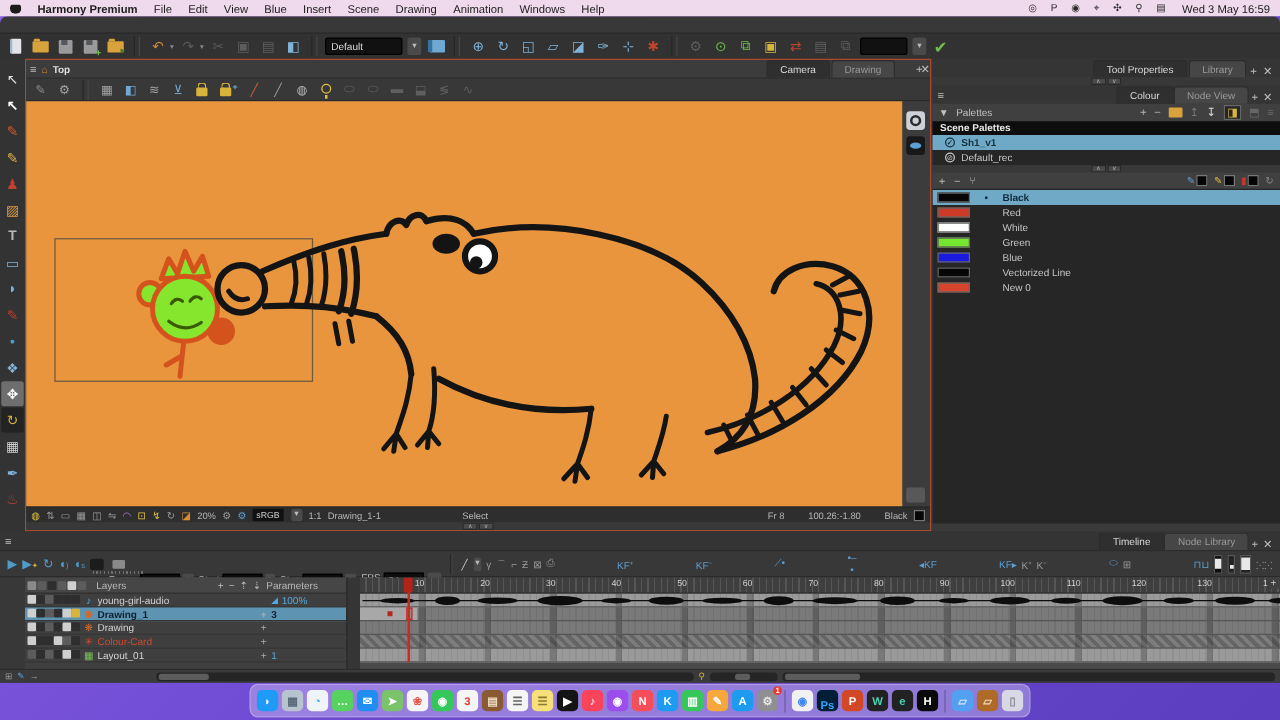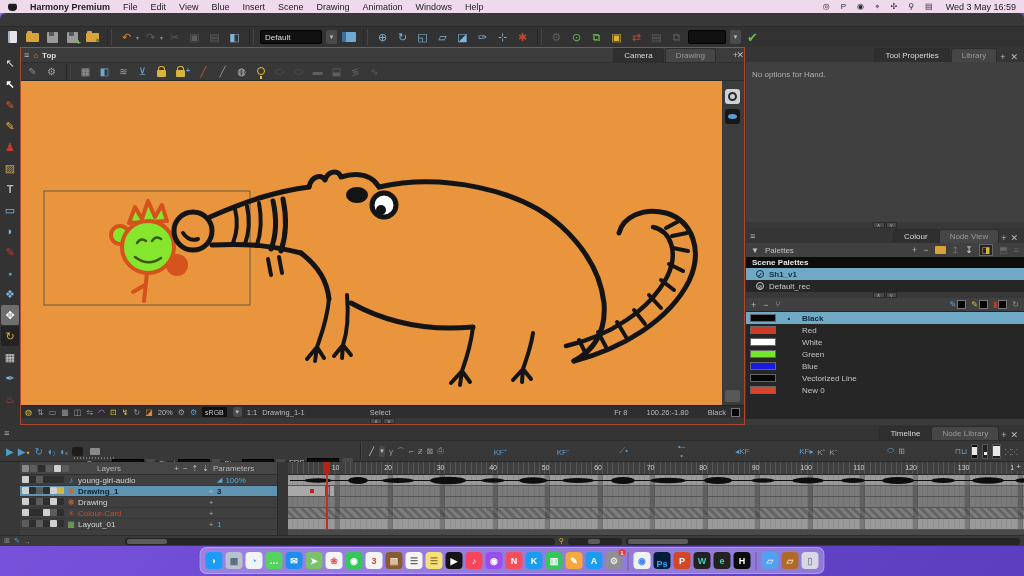--- a/index.html
+++ b/index.html
@@ -418,23 +418,20 @@
       </div>
     </div>
 
     <div class="right-panel">
       <div class="rp-tabs">
         <span class="vtab active">Tool Properties</span>
         <span class="vtab">Library</span>
         <span class="tabplus">+</span>
         <span class="tabplus">✕</span>
       </div>
-      <div class="rp-body">
-        <span>No options for Hand.</span>
-      </div>
       <div class="split-row">
         <span class="split-btn">∧</span>
         <span class="split-btn">∨</span>
       </div>
 
       <div class="cp">
         <div class="cp-tabs">
           <span class="burger">≡</span>
           <span class="vtab active">Colour</span>
           <span class="vtab">Node View</span>
@@ -614,21 +611,21 @@
       <div class="layers-panel">
         <div class="lp-head">
           <span class="minis">
               <span class="mini lt"></span>
               <span class="mini"></span>
               <span class="mini dk"></span>
               <span class="mini"></span>
               <span class="mini wh"></span>
               <span class="mini"></span>
             </span>
-          <span style="margin-left:26px">Layers</span>
+          <span style="margin-left:6px">Layers</span>
           <span class="hplus">
             <span>+</span>
             <span>−</span>
             <span>⇡</span>
             <span>⇣</span>
           </span>
           <span style="width:62px">Parameters</span>
         </div>
 
         <div class="lrow">

